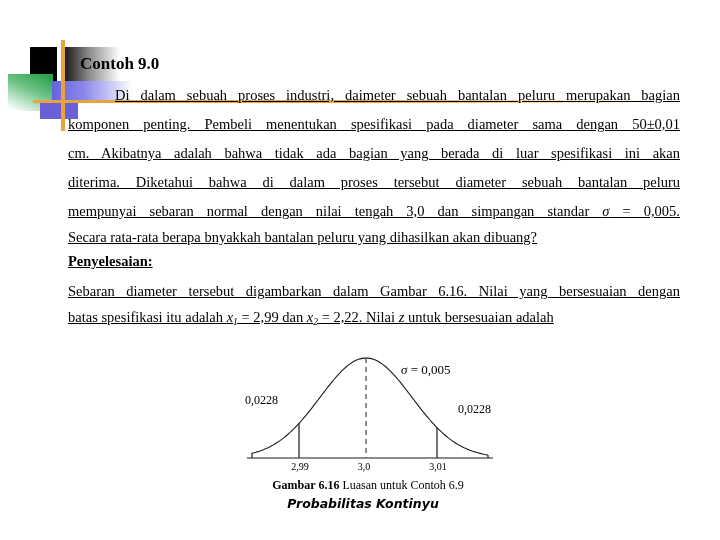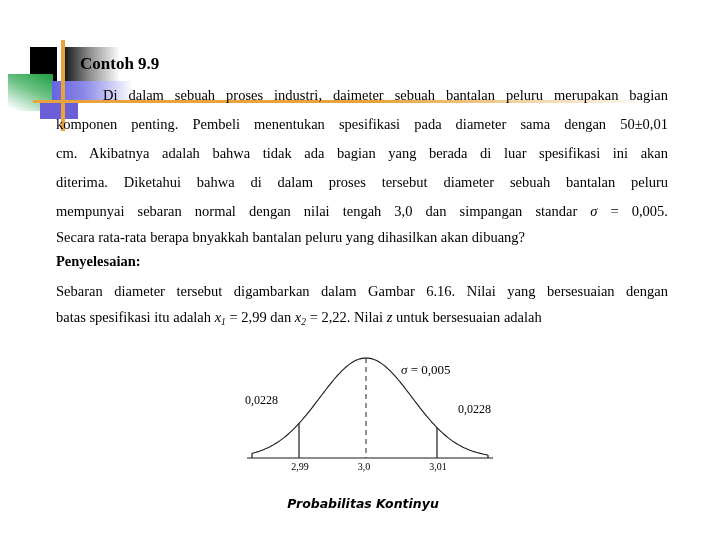--- a/index.html
+++ b/index.html
@@ -16,21 +16,21 @@
     background:linear-gradient(205deg,#27a047 5%,#6fc388 45%,#ffffff 95%);}
   .purple-bar{left:52px;top:81px;width:90px;height:19px;
     background:linear-gradient(to right,#6663e2 0%,#8a87e8 35%,#ffffff 90%);}
   .purple-sq{left:40px;top:103px;width:38px;height:16px;background:#6a5fd6;}
   .v-line{left:61px;top:40px;width:4px;height:91px;background:#e8a33d;}
   .h-line{left:33px;top:100px;width:625px;height:3px;
     background:linear-gradient(to right,#e8a33d 0%,#e8a33d 55%,rgba(232,163,61,0) 100%);}
   
   .slide-title{position:absolute;left:80px;top:54px;font-size:17px;font-weight:bold;}
   
-  .bline{position:absolute;left:56px;width:612px;font-size:14.5px;line-height:20px;}
+  .bline{position:absolute;left:68px;width:612px;font-size:14.5px;line-height:20px;text-decoration:underline;}
   .just{text-align:justify;text-align-last:justify;}
   .ind{text-indent:47px;}
   .bold{font-weight:bold;}
   .it{font-style:italic;}
   .vsub{font-style:italic;font-size:9.5px;vertical-align:-3px;}
   
   .figure{position:absolute;left:237px;top:348px;width:262px;height:150px;}
   .figure svg{position:absolute;left:0;top:0;}
   .fig-label{position:absolute;font-size:12px;white-space:nowrap;}
   .sigma-label{left:164px;top:14px;font-size:13px;}
@@ -51,21 +51,21 @@
 <body>
 
 <div class="deco black-sq"></div>
 <div class="deco title-strip"></div>
 <div class="deco green-sq"></div>
 <div class="deco purple-bar"></div>
 <div class="deco purple-sq"></div>
 <div class="deco h-line"></div>
 <div class="deco v-line"></div>
 
-<div class="slide-title">Contoh 9.9</div>
+<div class="slide-title">Contoh 9.0</div>
 
 <div class="bline just ind" style="top:85px">Di dalam sebuah proses industri, daimeter sebuah bantalan peluru merupakan bagian</div>
 <div class="bline just" style="top:114px">komponen penting. Pembeli menentukan spesifikasi pada diameter sama dengan 50±0,01</div>
 <div class="bline just" style="top:143px">cm. Akibatnya adalah bahwa tidak ada bagian yang berada di luar spesifikasi ini akan</div>
 <div class="bline just" style="top:172px">diterima. Diketahui bahwa di dalam proses tersebut diameter sebuah bantalan peluru</div>
 <div class="bline just" style="top:201px"><span>mempunyai sebaran normal dengan nilai tengah 3,0 dan simpangan standar </span><span class="it">σ</span><span> = 0,005.</span></div>
 <div class="bline" style="top:227px">Secara rata-rata berapa bnyakkah bantalan peluru yang dihasilkan akan dibuang?</div>
 <div class="bline bold" style="top:251px">Penyelesaian:</div>
 <div class="bline just" style="top:281px">Sebaran diameter tersebut digambarkan dalam Gambar 6.16. Nilai yang bersesuaian dengan</div>
 <div class="bline" style="top:307px"><span>batas spesifikasi itu adalah </span><span class="it">x</span><span class="vsub">1</span><span> = 2,99 dan </span><span class="it">x</span><span class="vsub">2</span><span> = 2,22. Nilai </span><span class="it">z</span><span> untuk bersesuaian adalah</span></div>
@@ -79,15 +79,16 @@
     <line x1="200" y1="79.61" x2="200" y2="110" stroke="#1a1a1a" stroke-width="1.2"></line>
     <line x1="15" y1="105.36" x2="15" y2="110" stroke="#1a1a1a" stroke-width="1.2"></line>
     <line x1="251" y1="107.03" x2="251" y2="110" stroke="#1a1a1a" stroke-width="1.2"></line>
   </svg>
   <div class="fig-label sigma-label"><span class="it">σ</span><span> = 0,005</span></div>
   <div class="fig-label tail-left">0,0228</div>
   <div class="fig-label tail-right">0,0228</div>
   <div class="xtick xt-lower">2,99</div>
   <div class="xtick xt-mean">3,0</div>
   <div class="xtick xt-upper">3,01</div>
+  <div class="caption"><span class="bold">Gambar 6.16</span><span> Luasan untuk Contoh 6.9</span></div>
 </div>
 
 <div class="footer">Probabilitas Kontinyu</div>
 
 </body></html>

